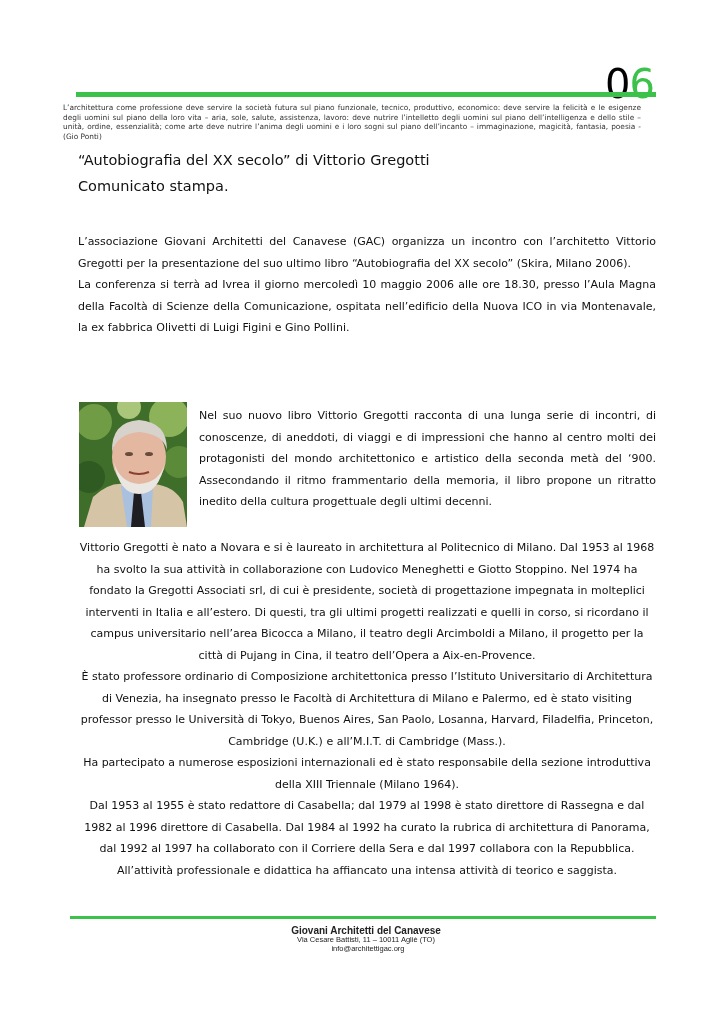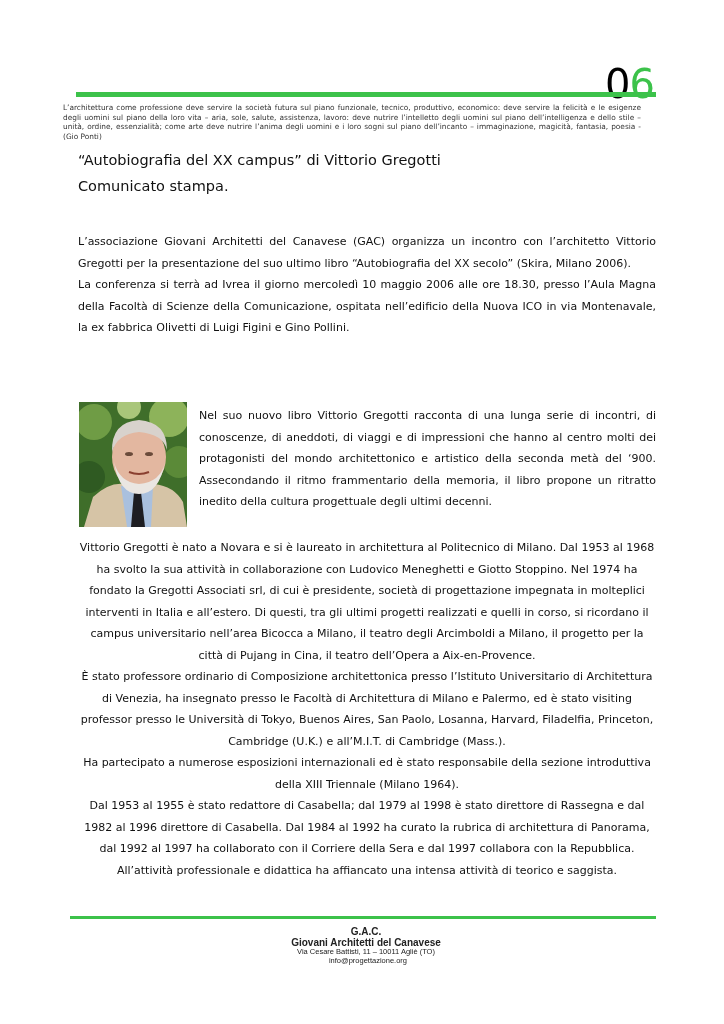--- a/index.html
+++ b/index.html
@@ -32,21 +32,21 @@
 </head>
 <body>
 
 <div class="page-number"><span class="d1">0</span><span class="d2">6</span></div>
 
 <div class="rule-top"></div>
 
 <div class="quote">L’architettura come professione deve servire la società futura sul piano funzionale, tecnico, produttivo, economico: deve servire la felicità e le esigenze degli uomini sul piano della loro vita – aria, sole, salute, assistenza, lavoro: deve nutrire l’intelletto degli uomini sul piano dell’intelligenza e dello stile – unità, ordine, essenzialità; come arte deve nutrire l’anima degli uomini e i loro sogni sul piano dell’incanto – immaginazione, magicità, fantasia, poesia - (Gio Ponti)</div>
 
 <div class="title">
-  <div>“Autobiografia del XX campus” di Vittorio Gregotti</div>
+  <div>“Autobiografia del XX secolo” di Vittorio Gregotti</div>
   <div>Comunicato stampa.</div>
 </div>
 
 <div class="para p1">
   <p>L’associazione Giovani Architetti del Canavese (GAC) organizza un incontro con l’architetto Vittorio Gregotti per la presentazione del suo ultimo libro “Autobiografia del XX secolo” (Skira, Milano 2006).</p>
   <p>La conferenza si terrà ad Ivrea il giorno mercoledì 10 maggio 2006 alle ore 18.30, presso l’Aula Magna della Facoltà di Scienze della Comunicazione, ospitata nell’edificio della Nuova ICO in via Montenavale, la ex fabbrica Olivetti di Luigi Figini e Gino Pollini.</p>
 </div>
 
 <div class="photo" title="Ritratto di Vittorio Gregotti">
   <svg width="108" height="125" viewBox="0 0 108 125" xmlns="http://www.w3.org/2000/svg">
@@ -76,17 +76,16 @@
   <p>Vittorio Gregotti è nato a Novara e si è laureato in architettura al Politecnico di Milano. Dal 1953 al 1968 ha svolto la sua attività in collaborazione con Ludovico Meneghetti e Giotto Stoppino. Nel 1974 ha fondato la Gregotti Associati srl, di cui è presidente, società di progettazione impegnata in molteplici interventi in Italia e all’estero. Di questi, tra gli ultimi progetti realizzati e quelli in corso, si ricordano il campus universitario nell’area Bicocca a Milano, il teatro degli Arcimboldi a Milano, il progetto per la città di Pujang in Cina, il teatro dell’Opera a Aix-en-Provence.</p>
   <p>È stato professore ordinario di Composizione architettonica presso l’Istituto Universitario di Architettura di Venezia, ha insegnato presso le Facoltà di Architettura di Milano e Palermo, ed è stato visiting professor presso le Università di Tokyo, Buenos Aires, San Paolo, Losanna, Harvard, Filadelfia, Princeton, Cambridge (U.K.) e all’M.I.T. di Cambridge (Mass.).</p>
   <p>Ha partecipato a numerose esposizioni internazionali ed è stato responsabile della sezione introduttiva della XIII Triennale (Milano 1964).</p>
   <p>Dal 1953 al 1955 è stato redattore di Casabella; dal 1979 al 1998 è stato direttore di Rassegna e dal 1982 al 1996 direttore di Casabella. Dal 1984 al 1992 ha curato la rubrica di architettura di Panorama, dal 1992 al 1997 ha collaborato con il Corriere della Sera e dal 1997 collabora con la Repubblica.</p>
   <p>All’attività professionale e didattica ha affiancato una intensa attività di teorico e saggista.</p>
 </div>
 
 <div class="rule-bottom"></div>
 
 <div class="footer">
-  <div class="f1">G.A.C.</div>
   <div class="f2">Giovani Architetti del Canavese</div>
   <div class="f3">Via Cesare Battisti, 11 – 10011 Agliè (TO)</div>
-  <div class="f4">info@progettazione.org</div>
+  <div class="f4">info@architettigac.org</div>
 </div>
 
 </body></html>

